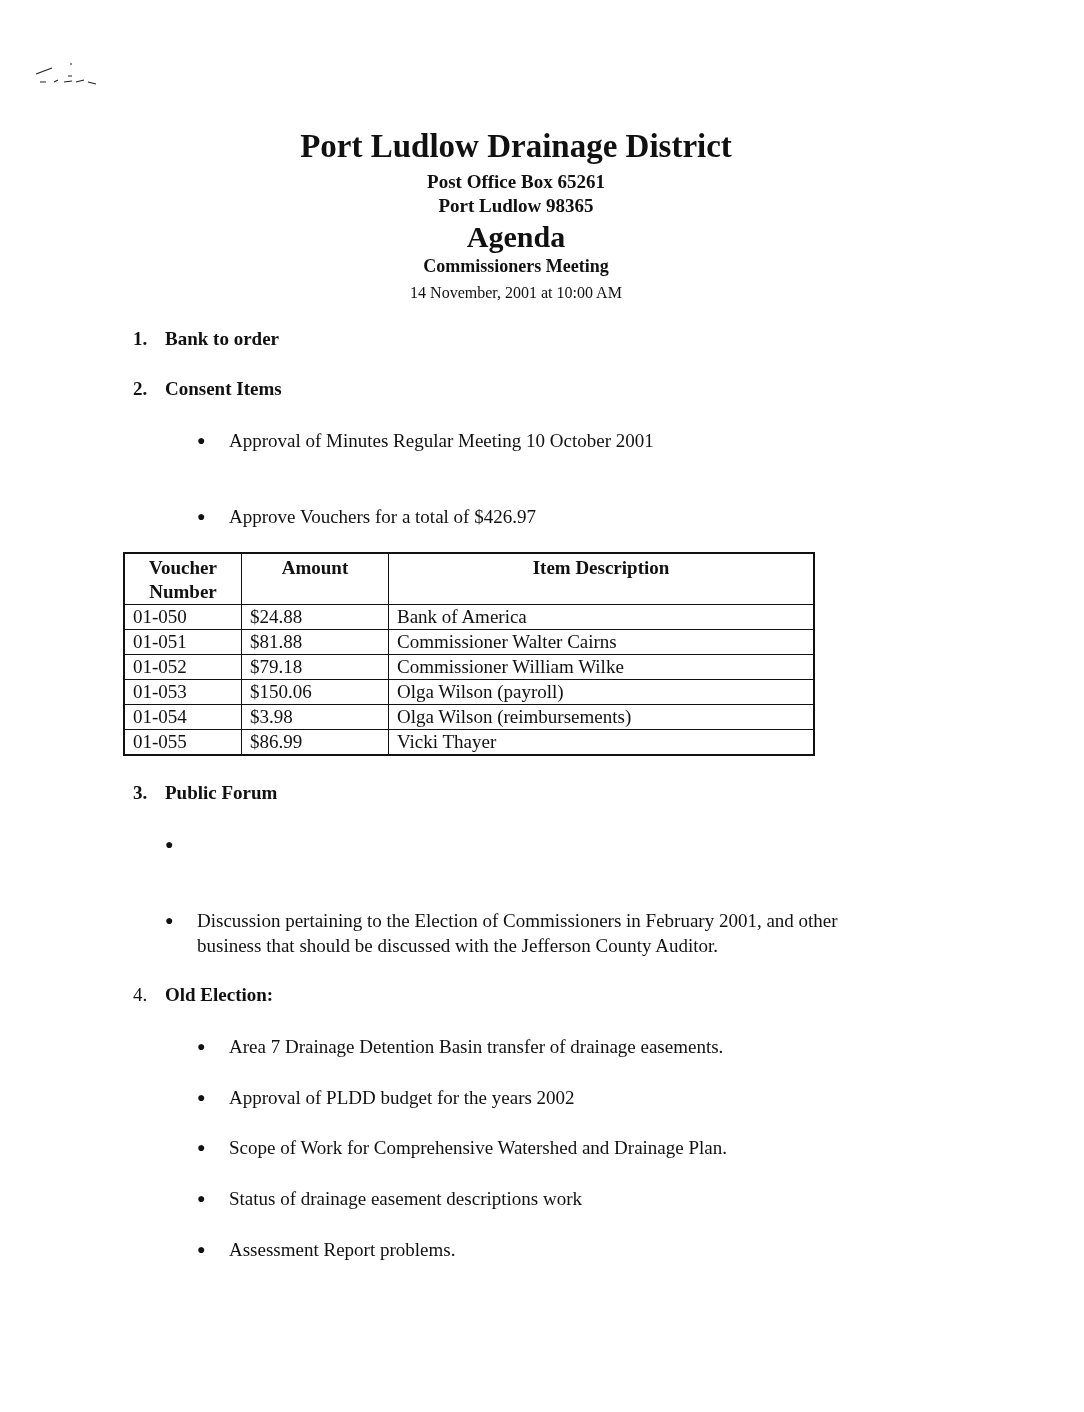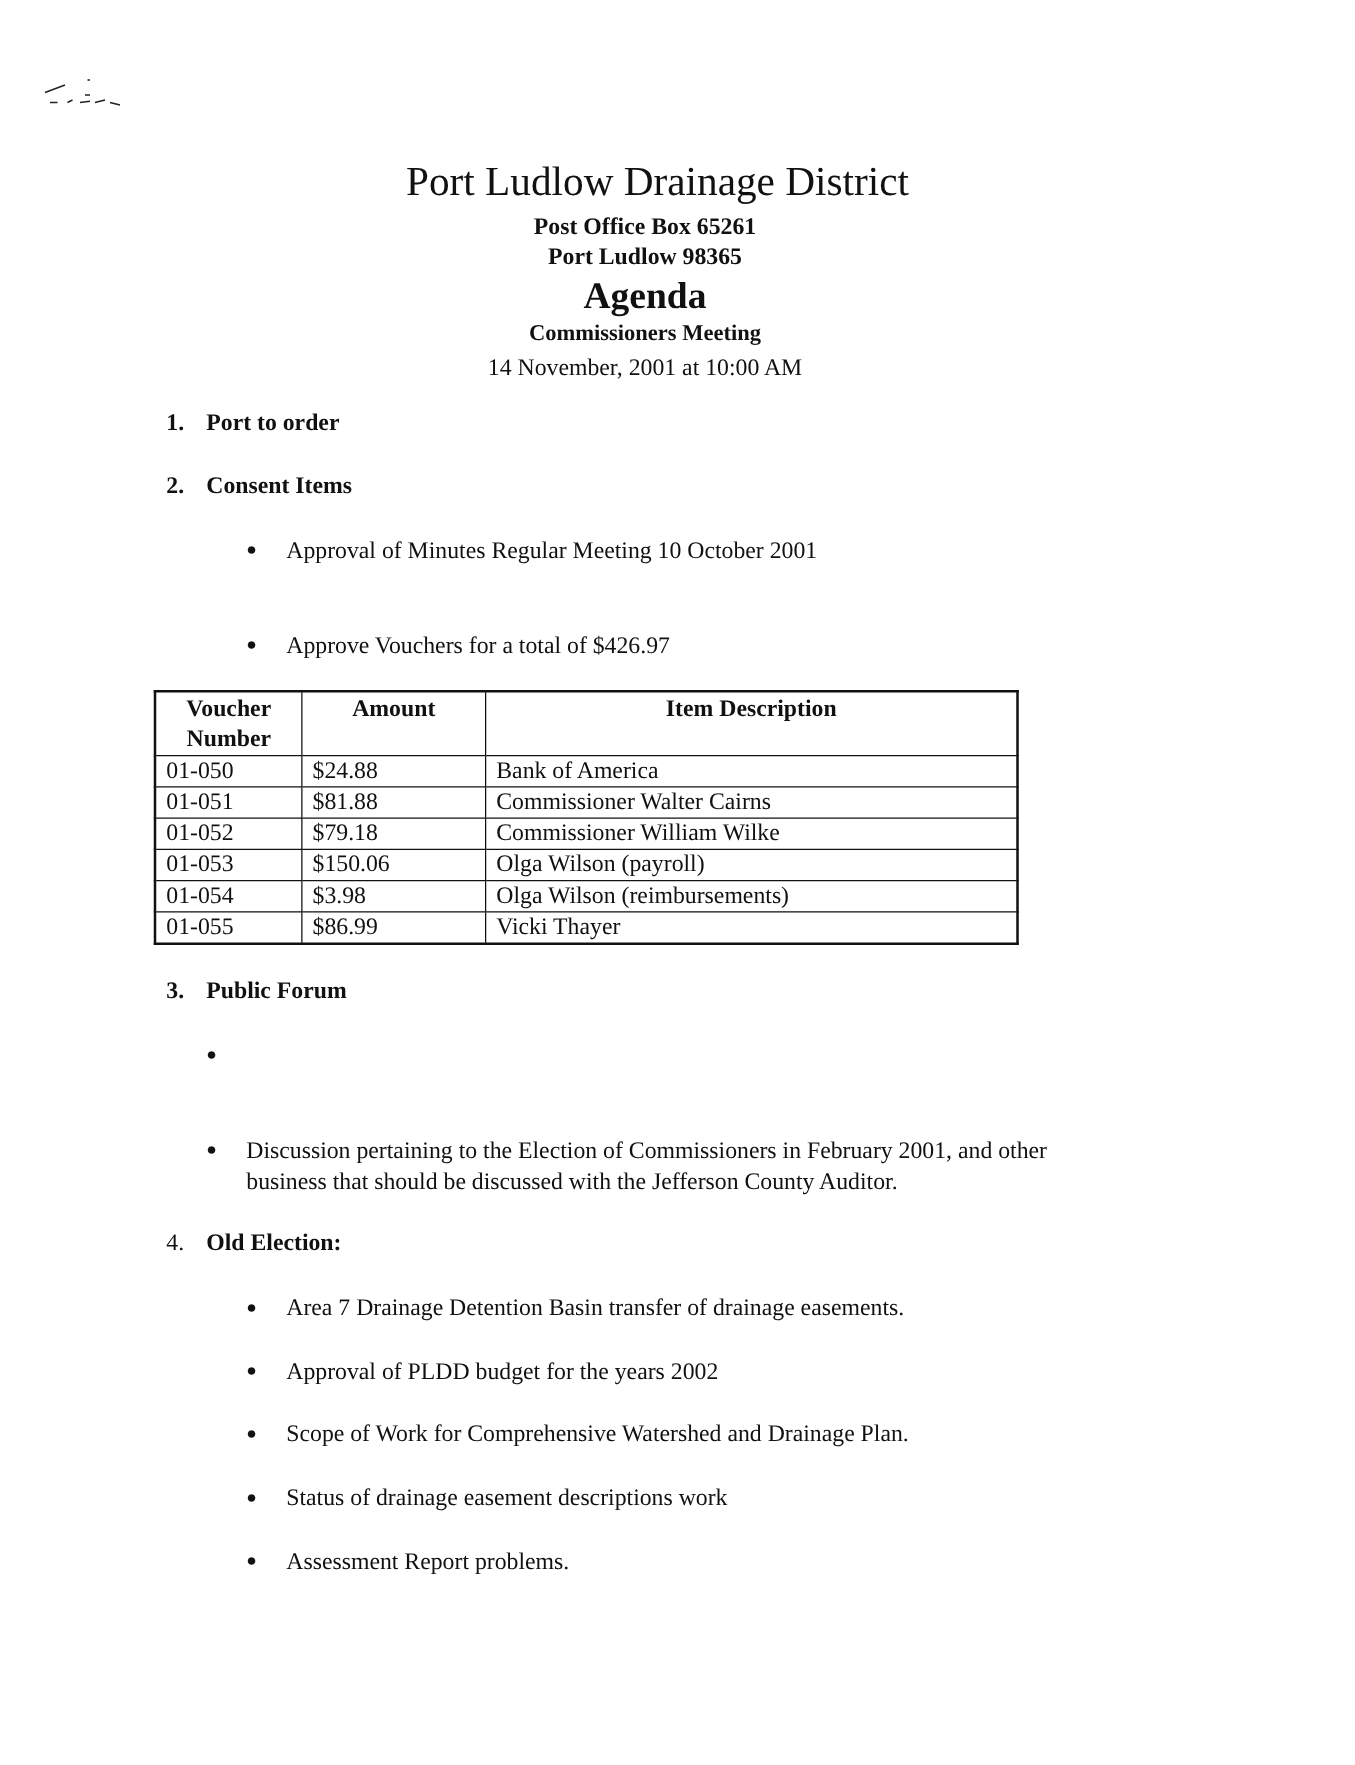--- a/index.html
+++ b/index.html
@@ -2,26 +2,26 @@
 <html><head>
   <meta charset="utf-8">
   <style>
     html, body { margin: 0; padding: 0; background: #ffffff; }
     body {
       width: 1084px; height: 1412px; position: relative; overflow: hidden;
       font-family: "Liberation Serif", "DejaVu Serif", serif; color: #111;
     }
     .scan-mark { position: absolute; left: 32px; top: 60px; width: 80px; height: 30px; }
     .header { position: absolute; left: 0; width: 1032px; text-align: center; }
-    .title { top: 128px; font-size: 33px; font-weight: normal; margin-left: 10px; }
+    .title { top: 128px; font-size: 33px; font-weight: bold; }
     .addr1 { top: 171px; font-size: 19px; font-weight: bold; }
     .addr2 { top: 195px; font-size: 19px; font-weight: bold; }
     .agenda { top: 220px; font-size: 30px; font-weight: bold; }
     .meeting { top: 256px; font-size: 18px; font-weight: bold; }
-    .date { top: 284px; font-size: 19px; }
+    .date { top: 284px; font-size: 16px; }
 
     .section { position: absolute; left: 133px; font-size: 19px; font-weight: bold; }
     .section .num { display: inline-block; width: 32px; }
     .section .num.plain { font-weight: normal; }
     .bullet { position: absolute; font-size: 19px; line-height: 25px; }
     .bullet .dot { position: absolute; left: -32px; top: 0; font-size: 14px; }
     .b-consent { left: 229px; }
     .b-forum { left: 197px; width: 700px; }
     .b-old { left: 229px; }
 
@@ -45,21 +45,21 @@
 </svg>
 
 <div class="header title">Port Ludlow Drainage District</div>
 <div class="header addr1">Post Office Box 65261</div>
 <div class="header addr2">Port Ludlow 98365</div>
 <div class="header agenda">Agenda</div>
 <div class="header meeting">Commissioners Meeting</div>
 <div class="header date">14 November, 2001 at 10:00 AM</div>
 
 <div class="section" style="top:328px;">
-  <span class="num">1.</span><span>Port to order</span>
+  <span class="num">1.</span><span>Bank to order</span>
 </div>
 
 <div class="section" style="top:378px;">
   <span class="num">2.</span><span>Consent Items</span>
 </div>
 <div class="bullet b-consent" style="top:428px;">
   <span class="dot">●</span>
   <span>Approval of Minutes Regular Meeting 10 October 2001</span>
 </div>
 <div class="bullet b-consent" style="top:504px;">

